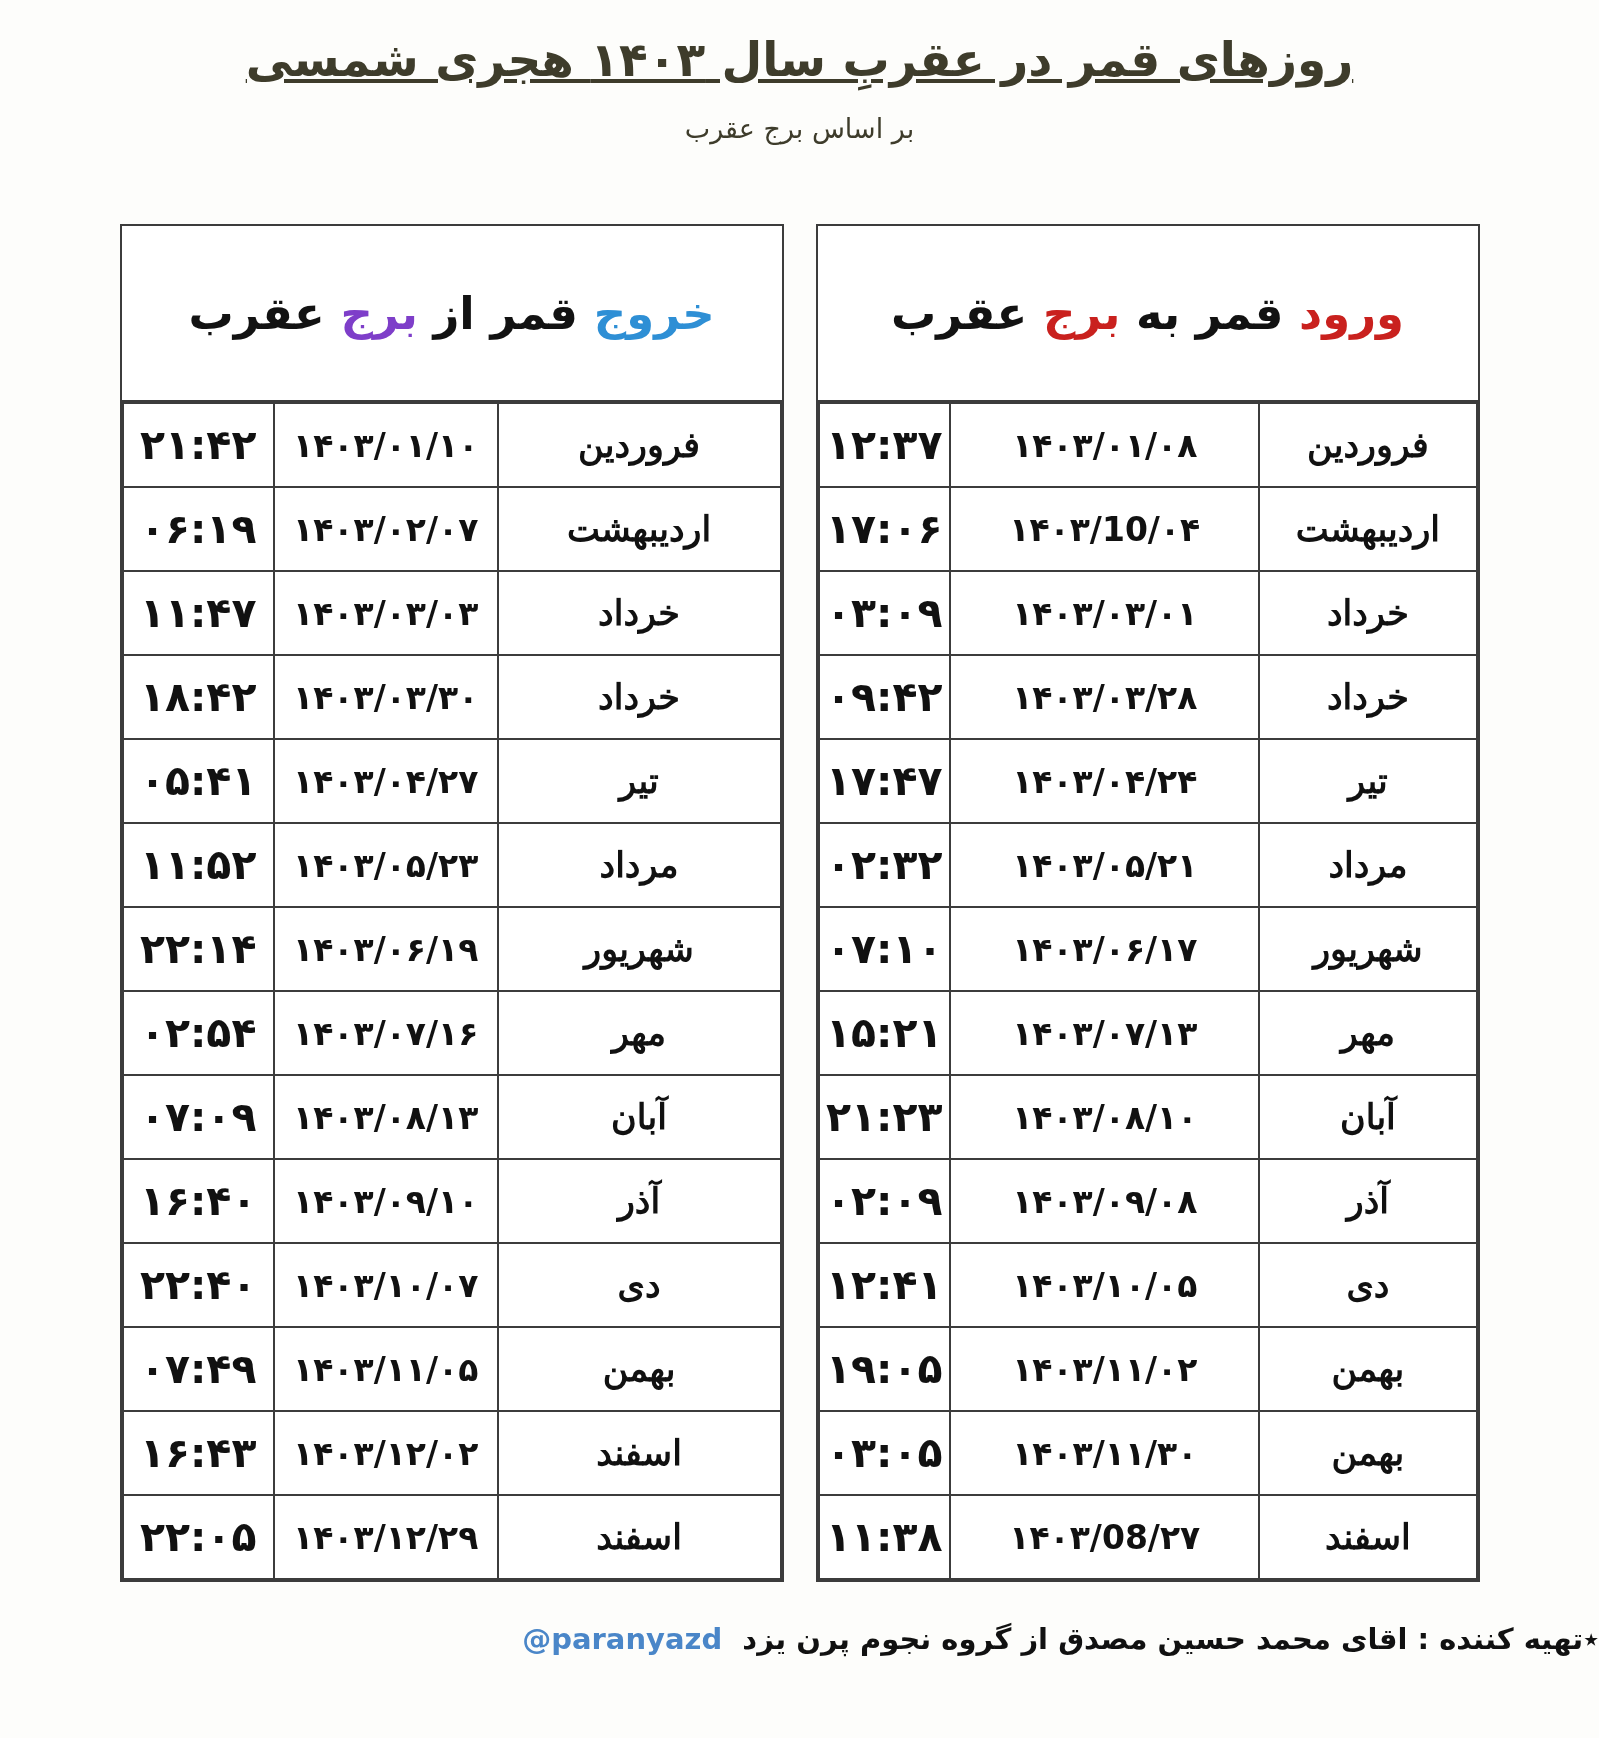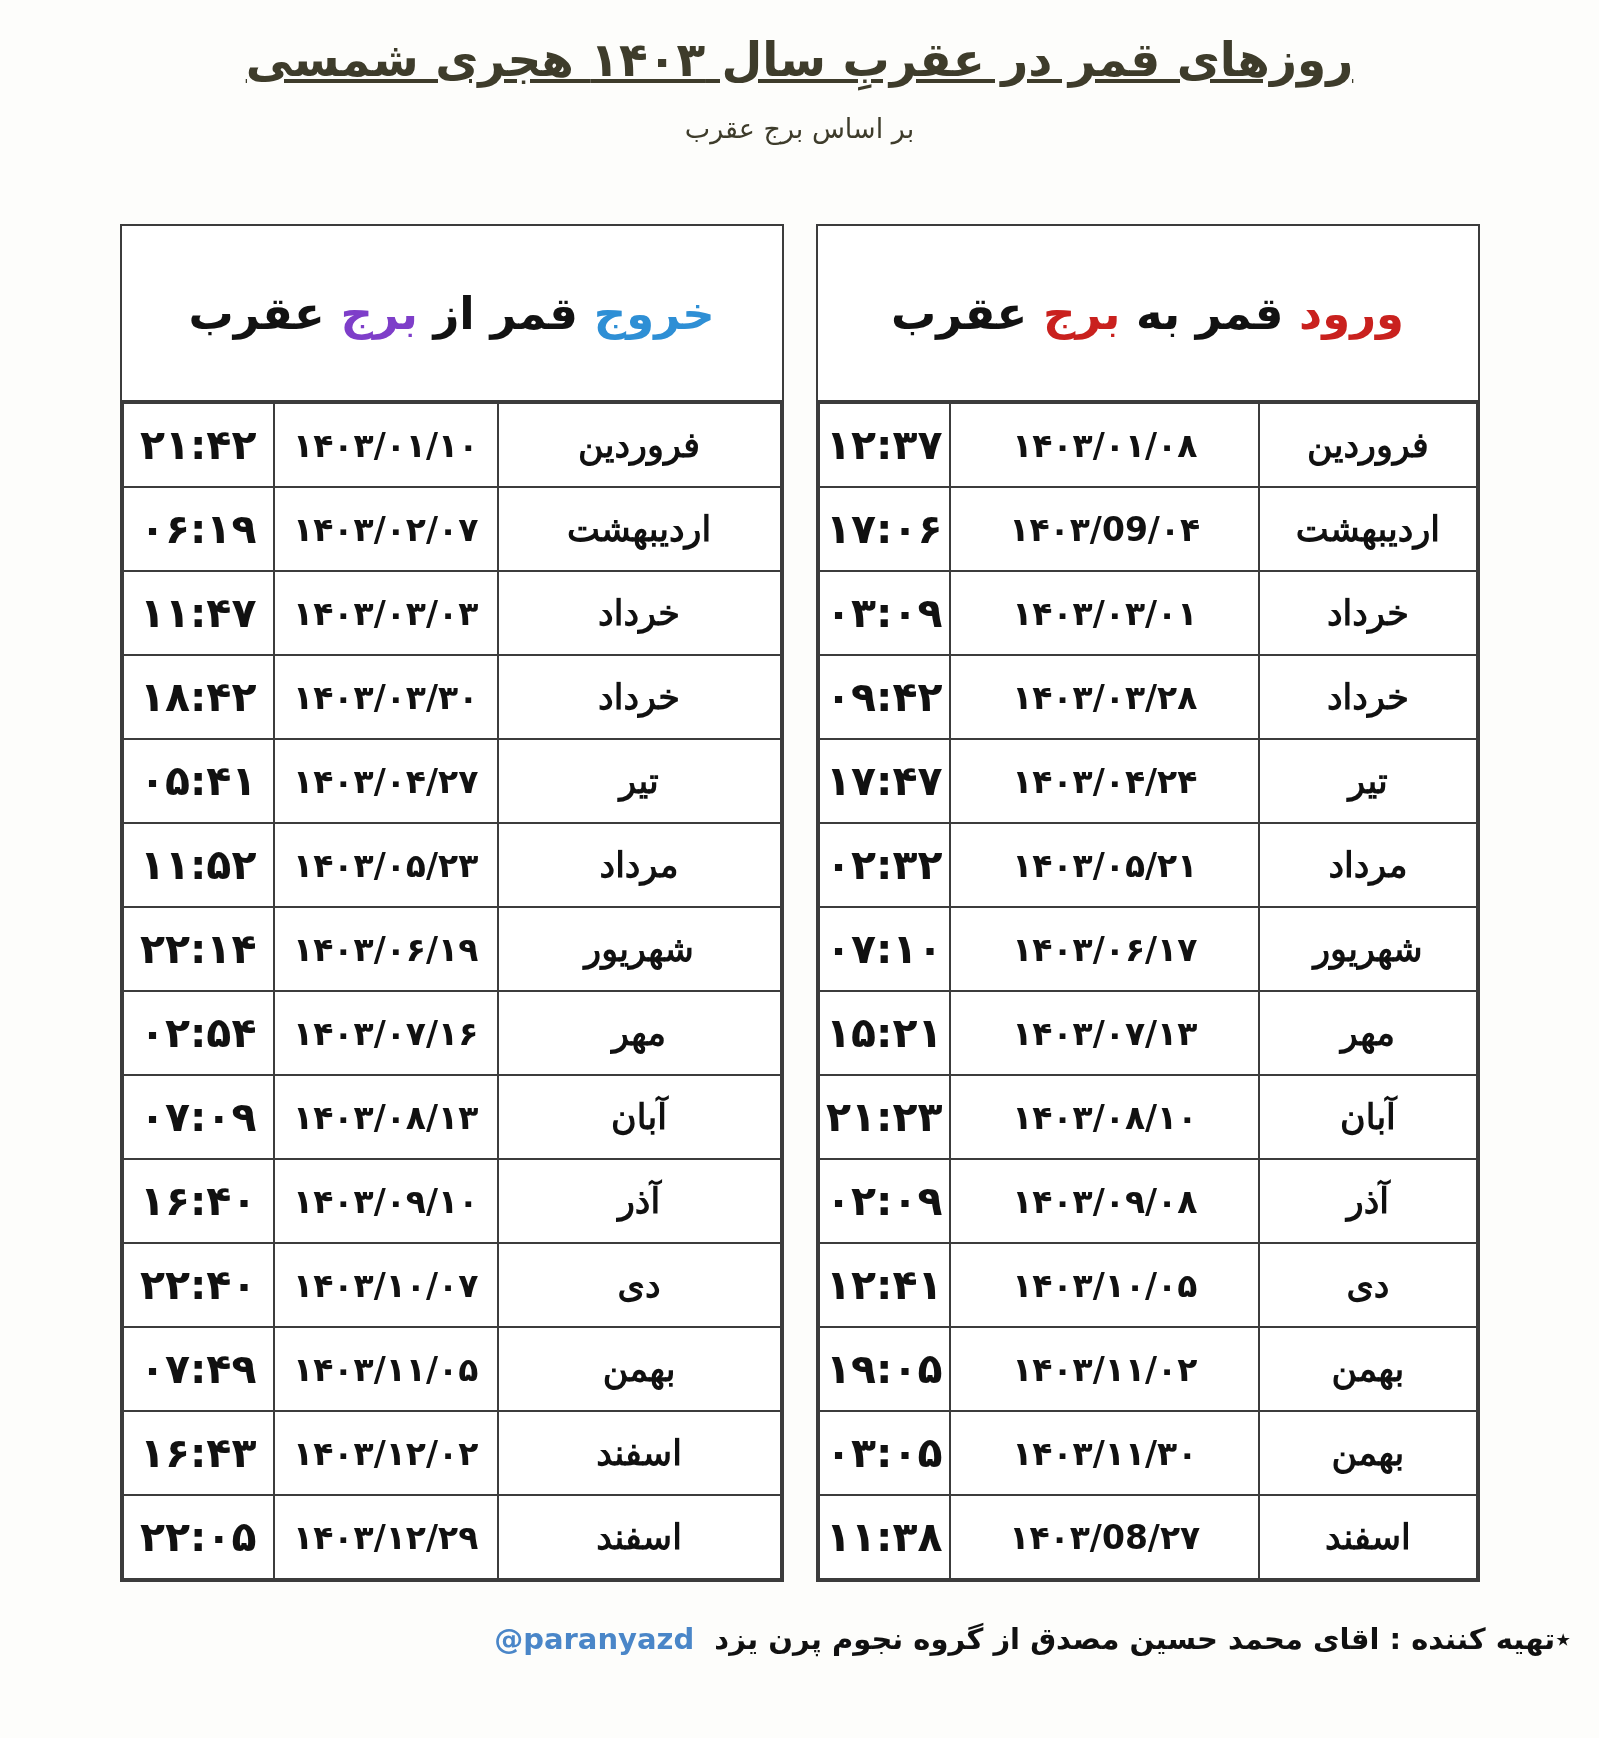--- a/index.html
+++ b/index.html
@@ -54,21 +54,21 @@
     font-weight:bold;color:var(--ink);
   }
   td.c-month{font-size:35px;font-family:Liberation Serif, serif;}
   td.c-date{font-size:33px;letter-spacing:1px;margin-left:12px;}
   td.c-time{font-size:41px;letter-spacing:1px;}
   .num{direction:ltr;unicode-bidi:isolate;}
   
   .entry col.w-month{width:33%;} .entry col.w-date{width:47%;} .entry col.w-time{width:20%;}
   .exit col.w-month{width:43%;} .exit col.w-date{width:34%;} .exit col.w-time{width:23%;}
   .footer{
-    margin-top:40px;padding:0 28px;
+    margin-top:40px;padding:0 0;
     text-align:right;
     font-size:29px;font-weight:bold;color:var(--ink);
   }
   .handle{
     color:var(--handle-color);
     direction:ltr;unicode-bidi:isolate;
     margin-right:10px;
   }
 </style>
 </head>
@@ -92,21 +92,21 @@
             <col class="w-time">
           </colgroup>
         <tbody>
           <tr>
               <td class="c-month">فروردین</td>
               <td class="c-date num">۱۴۰۳/۰۱/۰۸</td>
               <td class="c-time num">۱۲:۳۷</td>
             </tr>
           <tr>
               <td class="c-month">اردیبهشت</td>
-              <td class="c-date num">۱۴۰۳/09/۰۴</td>
+              <td class="c-date num">۱۴۰۳/10/۰۴</td>
               <td class="c-time num">۱۷:۰۶</td>
             </tr>
           <tr>
               <td class="c-month">خرداد</td>
               <td class="c-date num">۱۴۰۳/۰۳/۰۱</td>
               <td class="c-time num">۰۳:۰۹</td>
             </tr>
           <tr>
               <td class="c-month">خرداد</td>
               <td class="c-date num">۱۴۰۳/۰۳/۲۸</td>

